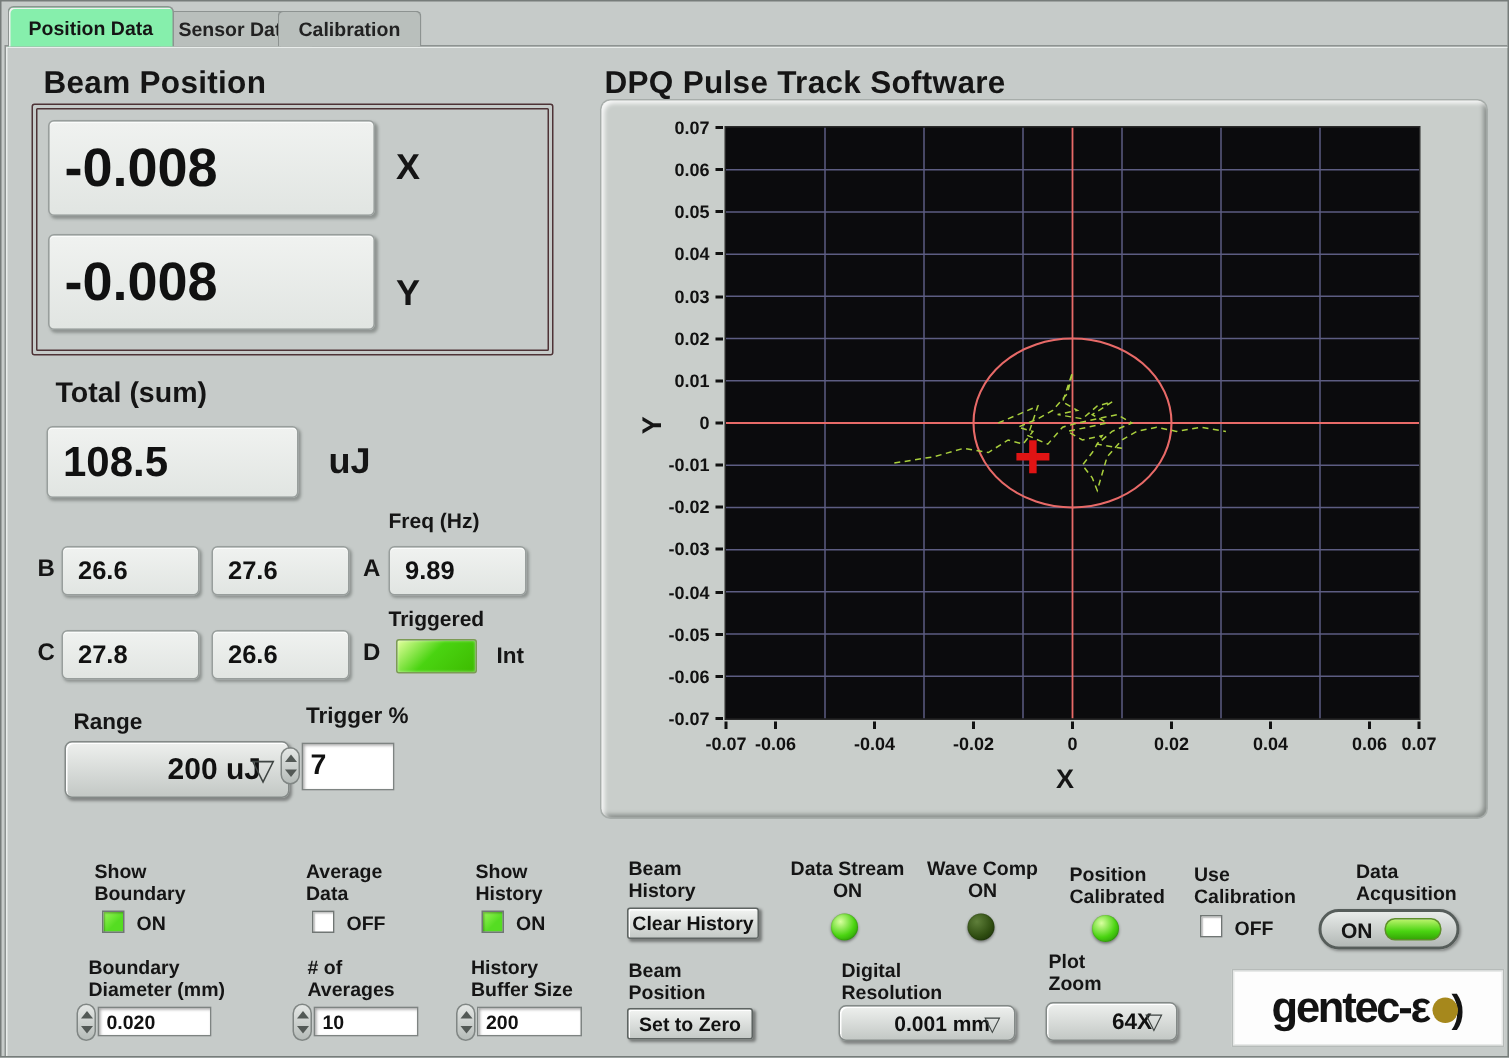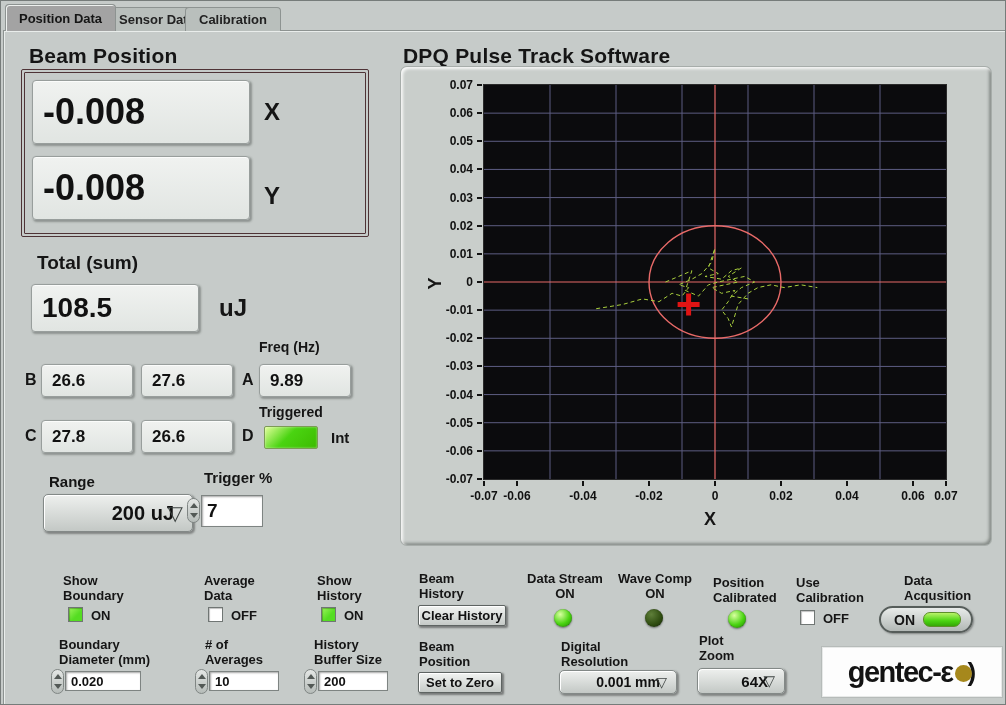--- a/index.html
+++ b/index.html
@@ -6,21 +6,21 @@
   .window{
     position:relative;width:1006px;height:705px;overflow:hidden;
     background:#c6cbc9;border:1px solid #767c7a;box-sizing:border-box;
     font-family:"Liberation Sans",sans-serif;font-weight:bold;color:#151515;
     -webkit-font-smoothing:antialiased;
   }
   .abs{position:absolute;}
   
   .tab{box-sizing:border-box;border:1px solid #8d9391;border-bottom:none;
        border-radius:4px 4px 0 0;padding:0 13px;font-size:13px;display:flex;align-items:center;}
-  .tab.active{top:3px;height:27px;background:#a3a3a3;z-index:3;box-shadow:inset 1px 1px 0 #eef1ef;text-align:center;}
+  .tab.active{top:3px;height:27px;background:#86efac;z-index:3;box-shadow:inset 1px 1px 0 #eef1ef;text-align:center;}
   .tab.inactive{top:6px;height:24px;background:#b9bfbc;z-index:1;color:#222;}
   .tab-panel{left:2px;top:29px;width:1001px;height:673px;border:1px solid #8d9391;
              box-shadow:inset 1px 1px 0 #e9edeb;z-index:0;}
   
   .h1{font-size:21px;letter-spacing:.2px;}
   .lbl{font-size:13px;line-height:15px;white-space:pre-line;}
   .lbl.center{text-align:center;}
   
   .display{box-sizing:border-box;background:linear-gradient(#f0f2f0,#e1e5e2);
     border:1px solid #989e9c;border-radius:4px;

